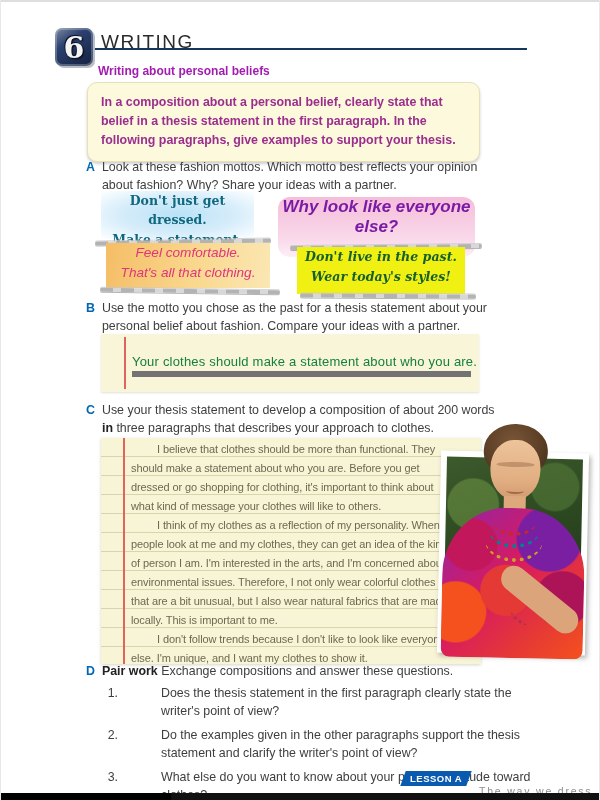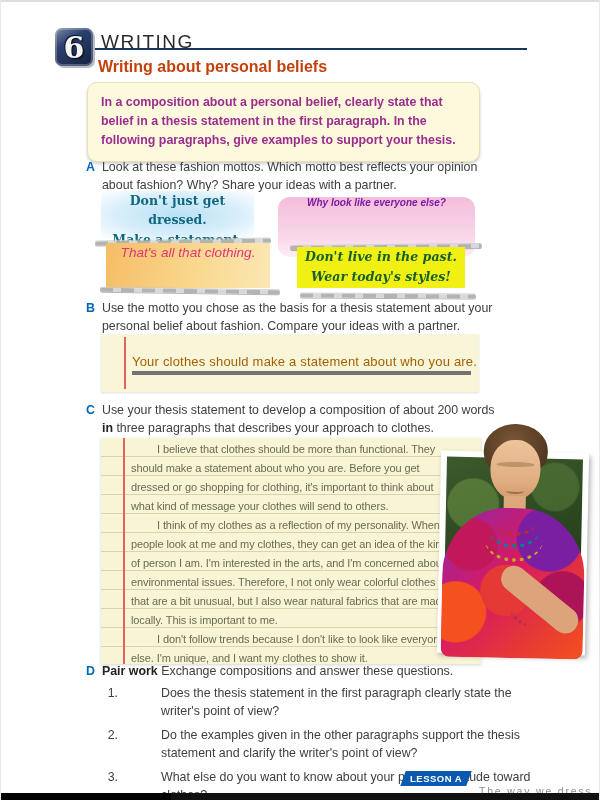--- a/index.html
+++ b/index.html
@@ -20,21 +20,21 @@
     background:linear-gradient(145deg,#7d8ba3 0%, #2c4170 35%, #13203f 100%);
     border-radius:7px; box-shadow:2px 2px 0 #b9bec7, inset 0 0 0 2px rgba(255,255,255,.25);
     display:flex; align-items:center; justify-content:center;
   }
   .unit-badge span {
     font-family:"DejaVu Serif", serif; font-weight:bold; font-size:30px; color:#f4f4f4;
     text-shadow:-1px -1px 0 #0a1226, 1px 1px 2px #000;
   }
   .kicker { position:absolute; left:100px; top:31px; font-size:19px; color:#2b2b2b; letter-spacing:1.5px; }
   .header-rule { position:absolute; left:94px; top:48px; width:432px; height:2px; background:#17365d; }
-  .page-title { position:absolute; left:97px; top:58px; font-size:16px; font-weight:bold; color:#c2410c; }
+  .page-title { position:absolute; left:97px; top:64px; font-size:12px; font-weight:bold; color:#a21caf; }
 
   
   .instruction {
     position:absolute; left:86px; top:82px; width:393px; padding:10px 13px;
     background:#fdf9dc; border:1px solid #e7e0bb; border-radius:10px;
     box-shadow:0 2px 3px rgba(120,120,120,.35);
     color:#9b2d8e; font-weight:bold; font-size:12.4px; line-height:1.55;
   }
 
   
@@ -51,29 +51,29 @@
   .motto { position:absolute; display:flex; flex-direction:column; align-items:center; justify-content:flex-start; text-align:center; }
   .motto-1 {
     left:100px; top:191px; width:153px; height:48px;
     background:radial-gradient(ellipse at center, #b9e2f6 0%, #d7edfa 55%, #eef8fe 82%, rgba(255,255,255,0) 100%);
     font-family:"DejaVu Serif", serif; font-weight:bold; font-size:12.5px; color:#10677e; line-height:1.55;
   }
   .motto-2 {
     left:277px; top:197px; width:197px; height:60px;
     background:linear-gradient(180deg,#f5bdda 0%, #f9d9ea 70%, #fdeef6 100%);
     border-radius:12px;
-    font-style:italic; font-weight:bold; font-size:10px; color:#7a1ba5;
+    font-style:italic; font-weight:bold; font-size:17px; color:#7a1ba5;
   }
   .motto-3 {
     left:105px; top:243px; width:164px; height:45px;
     background:linear-gradient(100deg,#f5bd66 0%, #f9d88e 55%, #fbe7b4 100%);
     font-style:italic; font-size:13.6px; color:#e0347c; line-height:1.45;
   }
   .motto-4 {
-    left:296px; top:247px; width:168px; height:41px;
+    left:296px; top:247px; width:168px; height:47px;
     background:#f0f013;
     font-family:"DejaVu Serif", serif; font-style:italic; font-weight:bold; font-size:12.6px; color:#17602c; line-height:1.55;
   }
   .torn {
     position:absolute; height:4px; border-radius:2px;
     background:repeating-linear-gradient(90deg,#b3b3b3 0 13px,#d8d8d8 13px 21px);
     box-shadow:0 1px 0 rgba(130,130,130,.6), 0 -1px 0 rgba(200,200,200,.8);
   }
   .torn-1 { left:94px;  top:240px; width:176px; transform:rotate(-1deg); }
   .torn-2 { left:289px; top:245px; width:192px; transform:rotate(-0.6deg); }
@@ -81,22 +81,22 @@
   .torn-4 { left:299px; top:294px; width:176px; transform:rotate(0.4deg); }
 
   
   .notepad {
     position:absolute; left:100px; top:334px; width:378px; height:58px;
     background:#f9f5d8; box-shadow:0 1px 2px rgba(150,150,130,.3);
   }
   .notepad .red-line { position:absolute; left:23px; top:3px; bottom:3px; width:2px; background:#e2625e; }
   .notepad .hand-line {
     position:absolute; left:31px; right:8px; top:20px;
-    border-bottom:4px solid #737373; padding-bottom:2px;
-    font-size:13px; color:#a16207; letter-spacing:0.2px; white-space:nowrap;
+    border-bottom:6px solid #737373; padding-bottom:2px;
+    font-size:13px; color:#15803d; letter-spacing:0.2px; white-space:nowrap;
   }
 
   
   .comp-paper {
     position:absolute; left:100px; top:438px; width:380px; height:226px;
     background:repeating-linear-gradient(to bottom, #f8f4d6 0px, #f8f4d6 18px, #d9d3ae 18px, #d9d3ae 19px);
     box-shadow:0 1px 3px rgba(150,150,130,.4);
   }
   .comp-paper .red-margin { position:absolute; left:22px; top:0; bottom:0; width:2px; background:#e2625e; }
   .comp-text {
@@ -195,48 +195,49 @@
   <div class="motto motto-1">
     <span>Don't just get dressed.</span>
     <span>Make a statement.</span>
   </div>
   <div class="motto motto-2">
     <span>Why look like everyone else?</span>
   </div>
   <div class="torn torn-1"></div>
   <div class="torn torn-2"></div>
   <div class="motto motto-3">
+    <span>Feel comfortable.</span>
     <span>That's all that clothing.</span>
   </div>
   <div class="motto motto-4">
     <span>Don't live in the past.</span>
     <span>Wear today's styles!</span>
   </div>
   <div class="torn torn-3"></div>
   <div class="torn torn-4"></div>
 
   <div class="sec sec-b">
     <span class="sec-letter">B</span>
-    <span class="sec-text">Use the motto you chose as the basis for a thesis statement about your personal belief about fashion. Compare your ideas with a partner.</span>
+    <span class="sec-text">Use the motto you chose as the past for a thesis statement about your personal belief about fashion. Compare your ideas with a partner.</span>
   </div>
 
   <div class="notepad">
     <div class="red-line"></div>
     <div class="hand-line">Your clothes should make a statement about who you are.</div>
   </div>
 
   <div class="sec sec-c">
     <span class="sec-letter">C</span>
     <span class="sec-text"><span>Use your thesis statement to develop a composition of about 200 words </span><span class="bold-inline">in</span><span> three paragraphs that describes your approach to clothes.</span></span>
   </div>
 
   <div class="comp-paper">
     <div class="red-margin"></div>
     <div class="comp-text">
-      <p>I believe that clothes should be more than functional. They should make a statement about who you are. Before you get dressed or go shopping for clothing, it's important to think about what kind of message your clothes will send to others.</p>
+      <p>I believe that clothes should be more than functional. They should make a statement about who you are. Before you get dressed or go shopping for clothing, it's important to think about what kind of message your clothes will like to others.</p>
       <p>I think of my clothes as a reflection of my personality. When people look at me and my clothes, they can get an idea of the kind of person I am. I'm interested in the arts, and I'm concerned about environmental issues. Therefore, I not only wear colorful clothes that are a bit unusual, but I also wear natural fabrics that are made locally. This is important to me.</p>
       <p>I don't follow trends because I don't like to look like everyone else. I'm unique, and I want my clothes to show it.</p>
     </div>
   </div>
 
   <div class="photo" title="Smiling woman with short brown hair wearing a colorful tie-dye top with bead necklaces">
     <div class="photo-frame">
       <div class="photo-img"></div>
     </div>
     <div class="figure">

